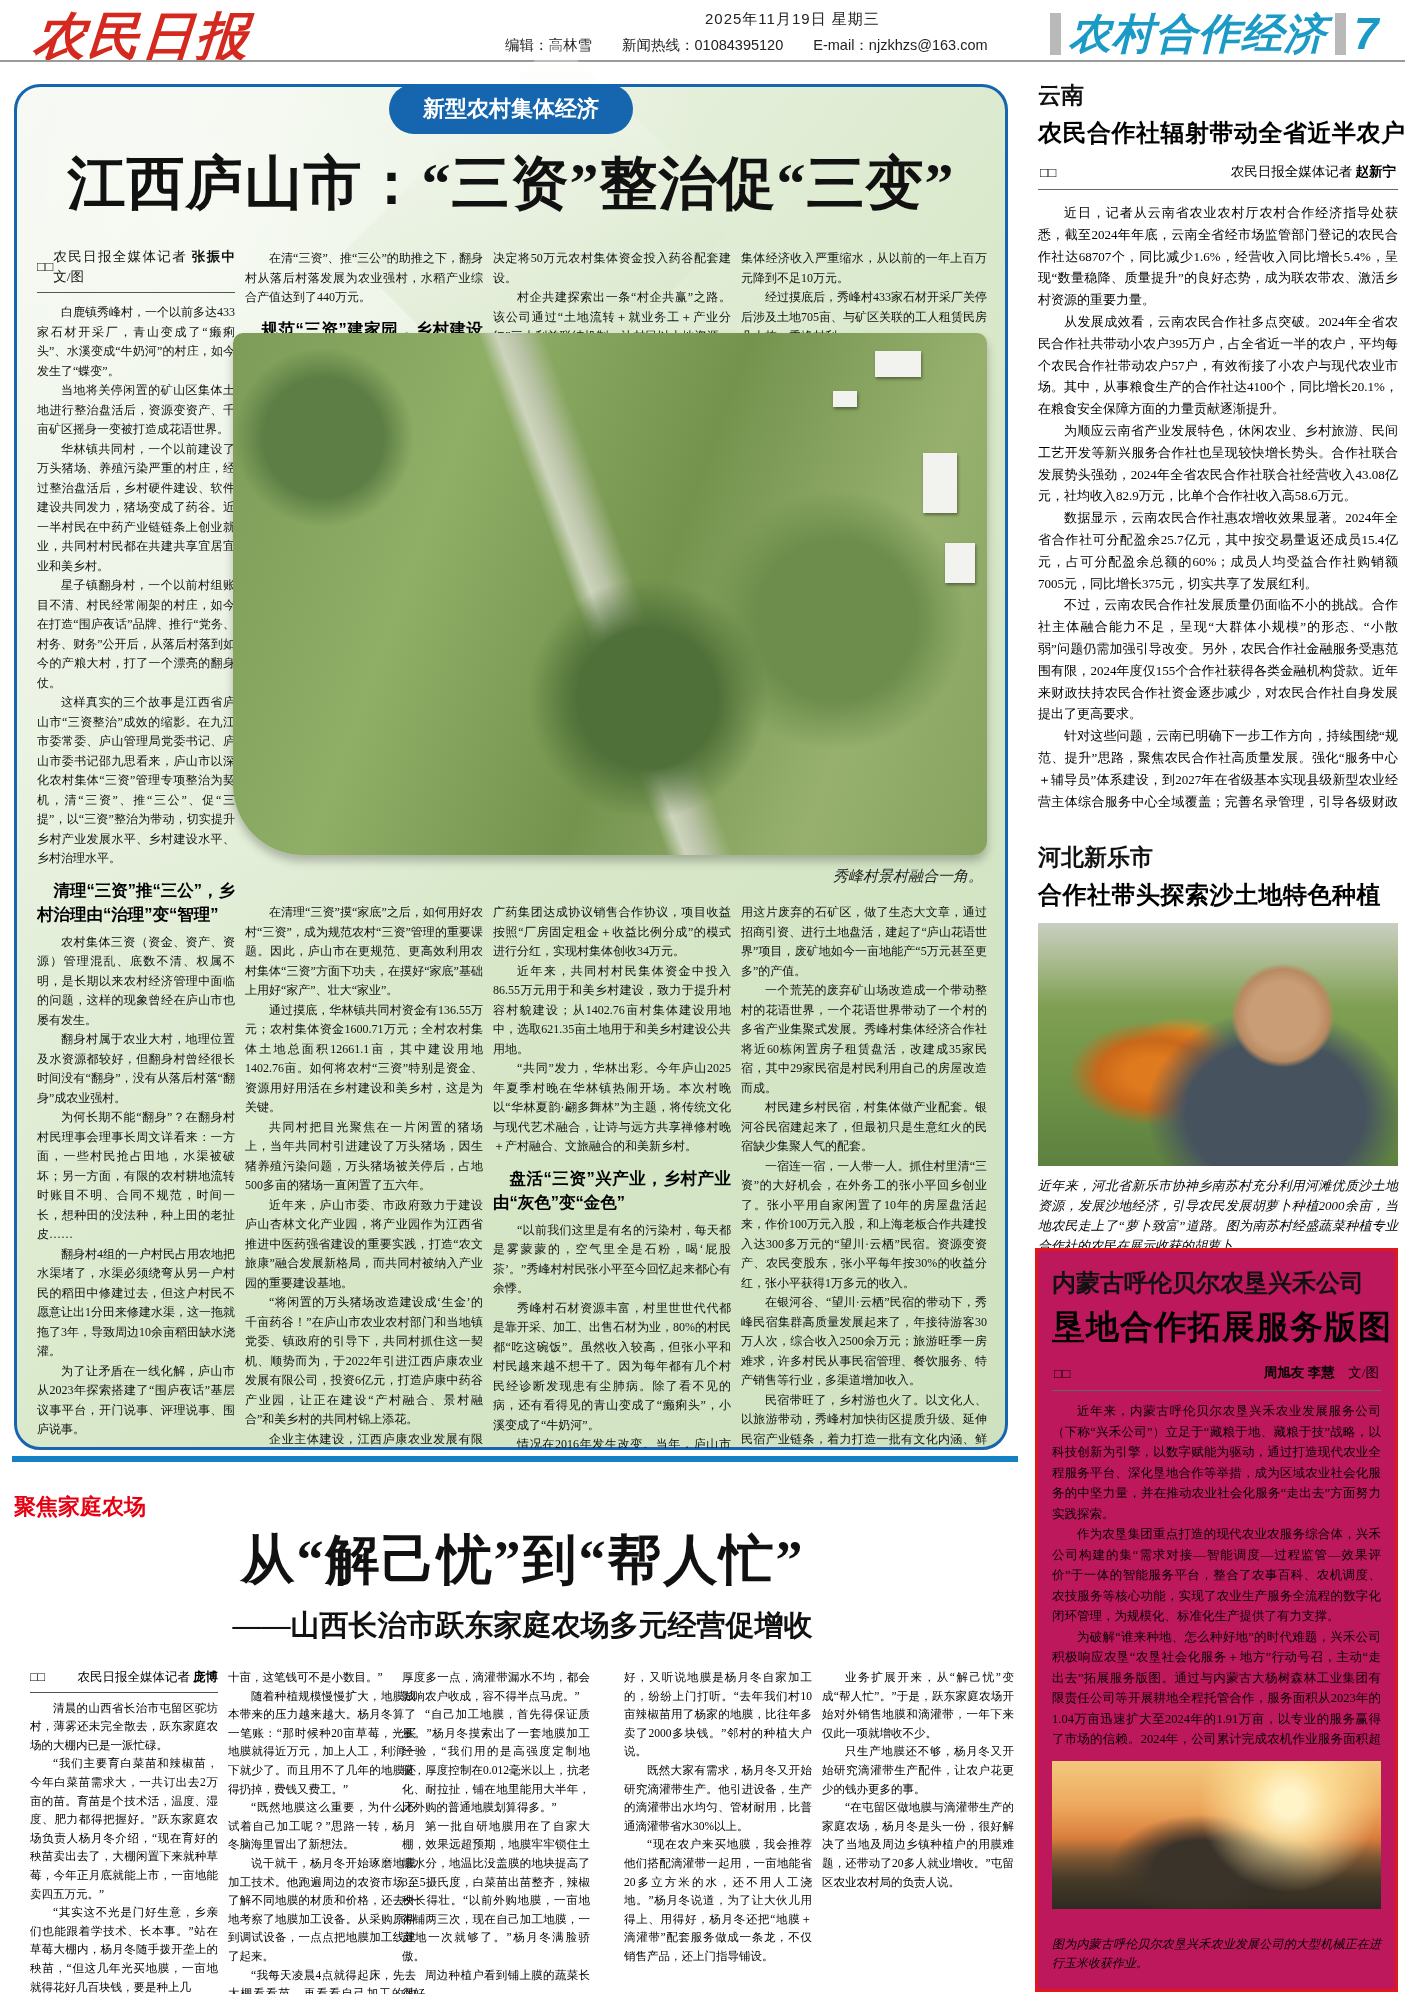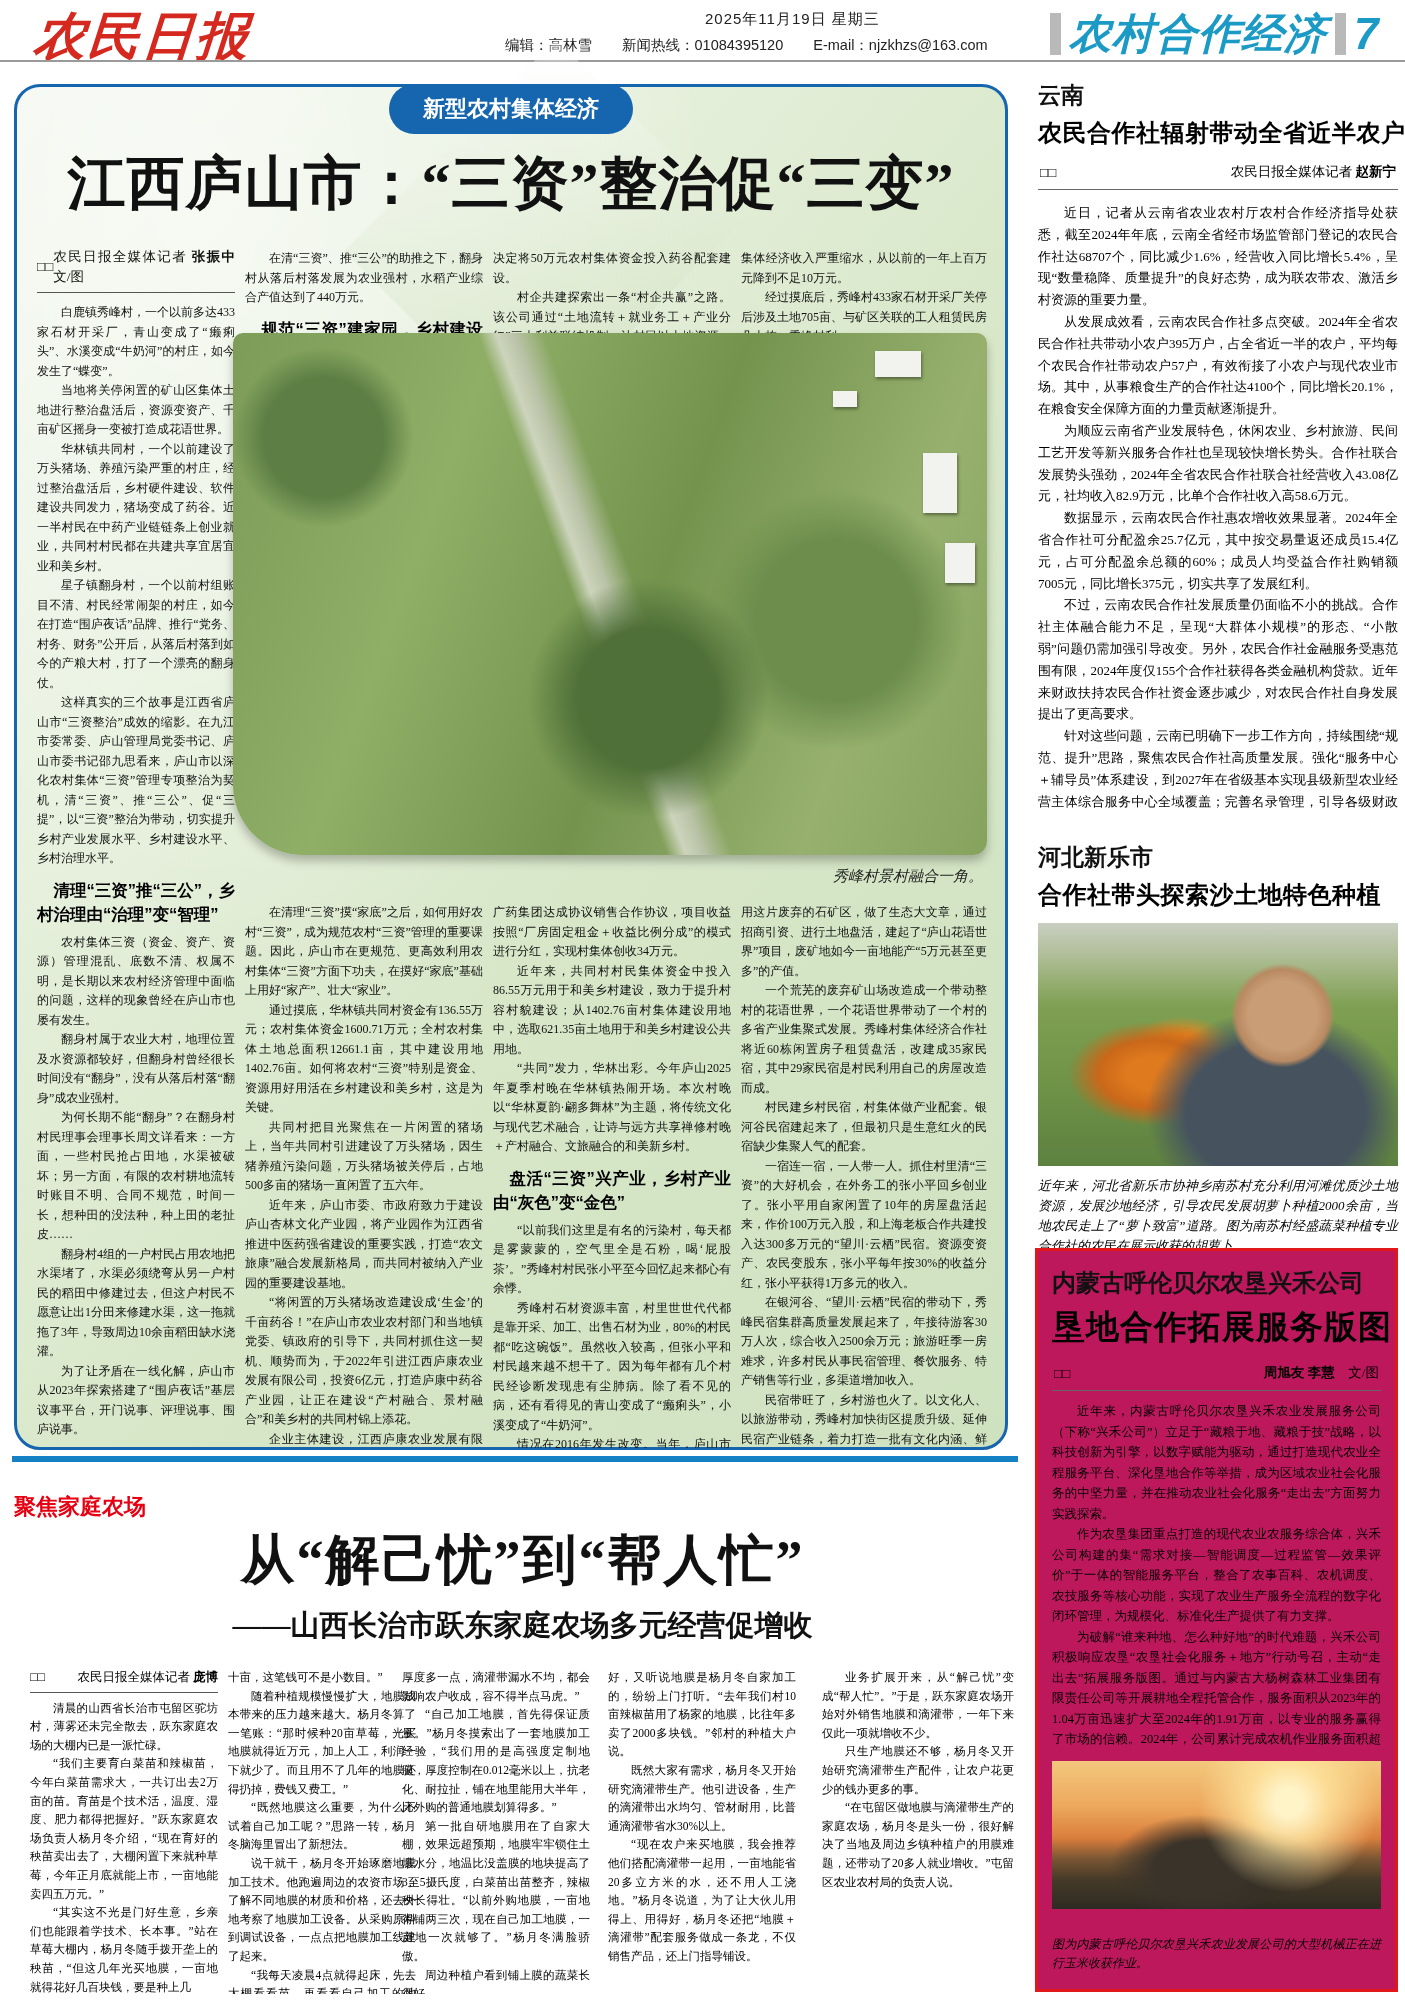--- a/index.html
+++ b/index.html
@@ -256,21 +256,21 @@
       <p>“既然地膜这么重要，为什么不试着自己加工呢？”思路一转，杨月冬脑海里冒出了新想法。</p>
       <p>说干就干，杨月冬开始琢磨地膜加工技术。他跑遍周边的农资市场，了解不同地膜的材质和价格，还去外地考察了地膜加工设备。从采购原料到调试设备，一点点把地膜加工线建了起来。</p>
       <p>“我每天凌晨4点就得起床，先去大棚看看苗，再看看自己加工的地膜，孩子他妈都打趣说，我把车间当成家了。”杨月冬说。</p>
     </div>
   <div class="bcol" style="left:402px;">
       <p class="noind">厚度多一点，滴灌带漏水不均，都会影响农户收成，容不得半点马虎。”</p>
       <p>“自己加工地膜，首先得保证质量。”杨月冬摸索出了一套地膜加工经验，“我们用的是高强度定制地膜，厚度控制在0.012毫米以上，抗老化、耐拉扯，铺在地里能用大半年，比外购的普通地膜划算得多。”</p>
       <p>第一批自研地膜用在了自家大棚，效果远超预期，地膜牢牢锁住土壤水分，地温比没盖膜的地块提高了3至5摄氏度，白菜苗出苗整齐，辣椒秧长得壮。“以前外购地膜，一亩地得铺两三次，现在自己加工地膜，一亩地一次就够了。”杨月冬满脸骄傲。</p>
       <p>周边种植户看到铺上膜的蔬菜长得好</p>
     </div>
-  <div class="bcol" style="left:608px;">
+  <div class="bcol" style="left:624px;">
       <p class="noind">好，又听说地膜是杨月冬自家加工的，纷纷上门打听。“去年我们村10亩辣椒苗用了杨家的地膜，比往年多卖了2000多块钱。”邻村的种植大户说。</p>
       <p>既然大家有需求，杨月冬又开始研究滴灌带生产。他引进设备，生产的滴灌带出水均匀、管材耐用，比普通滴灌带省水30%以上。</p>
       <p>“现在农户来买地膜，我会推荐他们搭配滴灌带一起用，一亩地能省20多立方米的水，还不用人工浇地。”杨月冬说道，为了让大伙儿用得上、用得好，杨月冬还把“地膜＋滴灌带”配套服务做成一条龙，不仅销售产品，还上门指导铺设。</p>
     </div>
   <div class="bcol" style="left:822px; width:192px;">
       <p>业务扩展开来，从“解己忧”变成“帮人忙”。”于是，跃东家庭农场开始对外销售地膜和滴灌带，一年下来仅此一项就增收不少。</p>
       <p>只生产地膜还不够，杨月冬又开始研究滴灌带生产配件，让农户花更少的钱办更多的事。</p>
       <p>“在屯留区做地膜与滴灌带生产的家庭农场，杨月冬是头一份，很好解决了当地及周边乡镇种植户的用膜难题，还带动了20多人就业增收。”屯留区农业农村局的负责人说。</p>
     </div>
 

